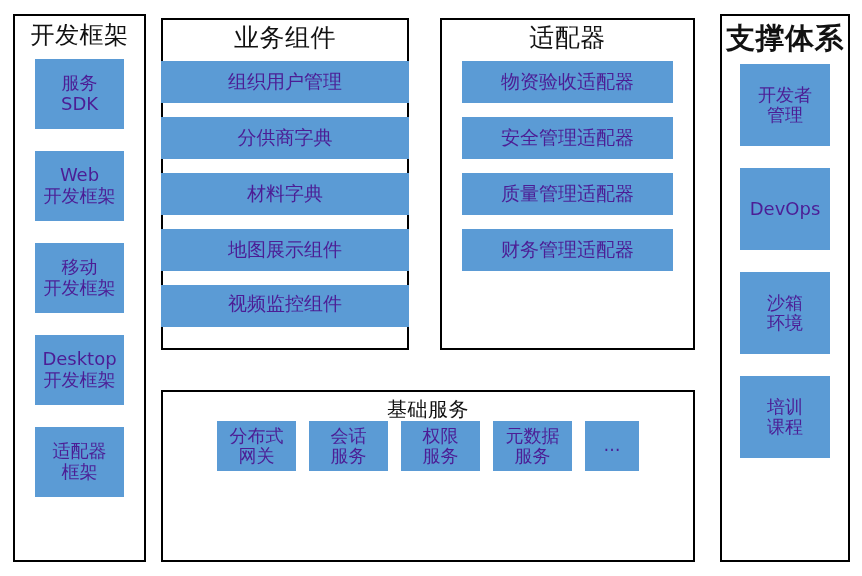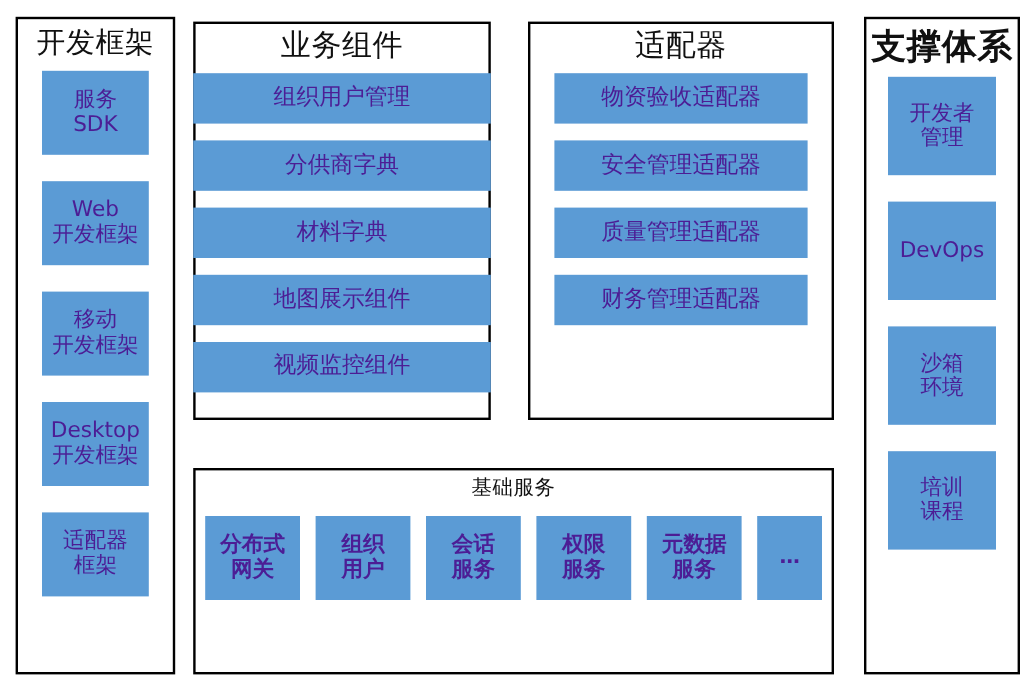--- a/index.html
+++ b/index.html
@@ -118,33 +118,32 @@
   #panel-support .box:last-child { margin-bottom: 0; }
 
   
   #panel-base {
     left: 161px;
     top: 390px;
     width: 534px;
     height: 172px;
     padding-top: 6px;
   }
-  #panel-base .panel-title { font-size: 17px; margin-bottom: 12px; }
+  #panel-base .panel-title { font-size: 20px; }
   #panel-base .base-row {
     display: flex;
     flex-direction: row;
     align-items: flex-start;
     justify-content: center;
     gap: 13px;
   }
   #panel-base .box {
     width: 79px;
-    height: 70px;
+    height: 50px;
     font-size: 18px;
-    font-weight: bold;
   }
   #panel-base .box.narrow { width: 54px; }
   #panel-base .box.ellipsis { font-size: 17px; }
 </style>
 </head>
 <body>
 
 <div class="panel" id="panel-dev">
   <div class="panel-title">开发框架</div>
   <div class="box">服务
@@ -185,22 +184,20 @@
 环境</div>
   <div class="box">培训
 课程</div>
 </div>
 
 <div class="panel" id="panel-base">
   <div class="panel-title">基础服务</div>
   <div class="base-row">
     <div class="box">分布式
 网关</div>
-    <div class="box">组织
-用户</div>
     <div class="box">会话
 服务</div>
     <div class="box">权限
 服务</div>
     <div class="box">元数据
 服务</div>
     <div class="box narrow ellipsis">…</div>
   </div>
 </div>
 

